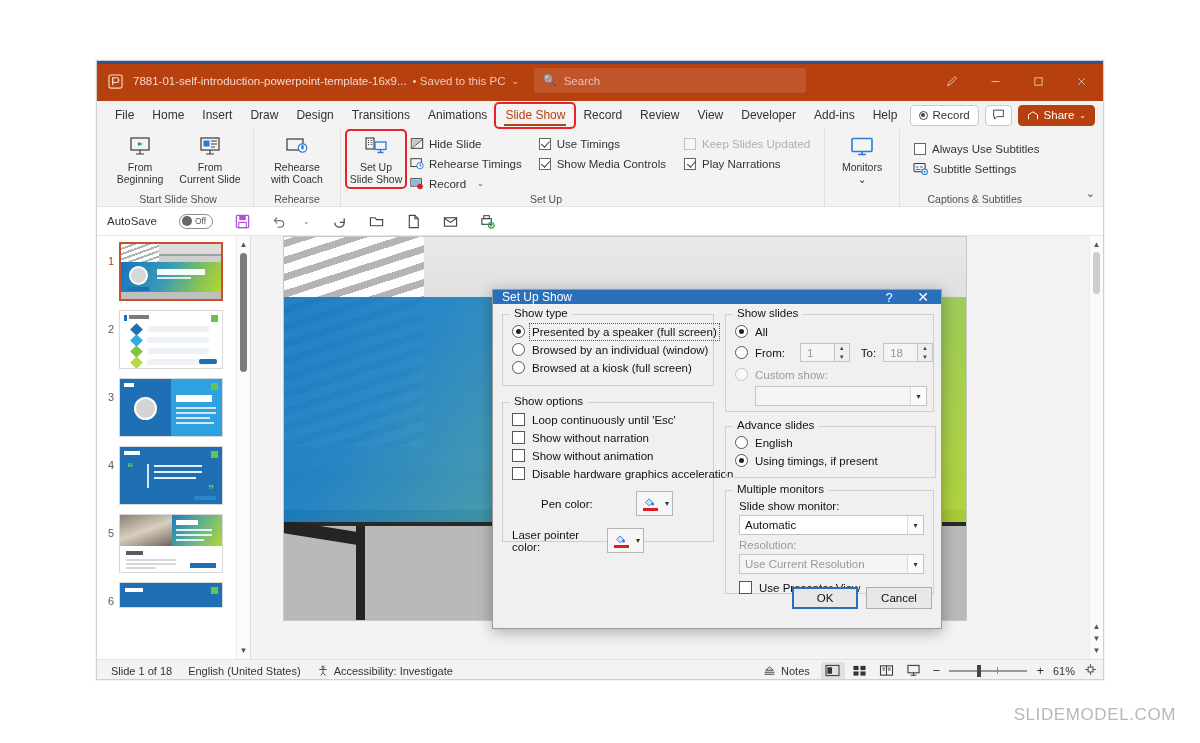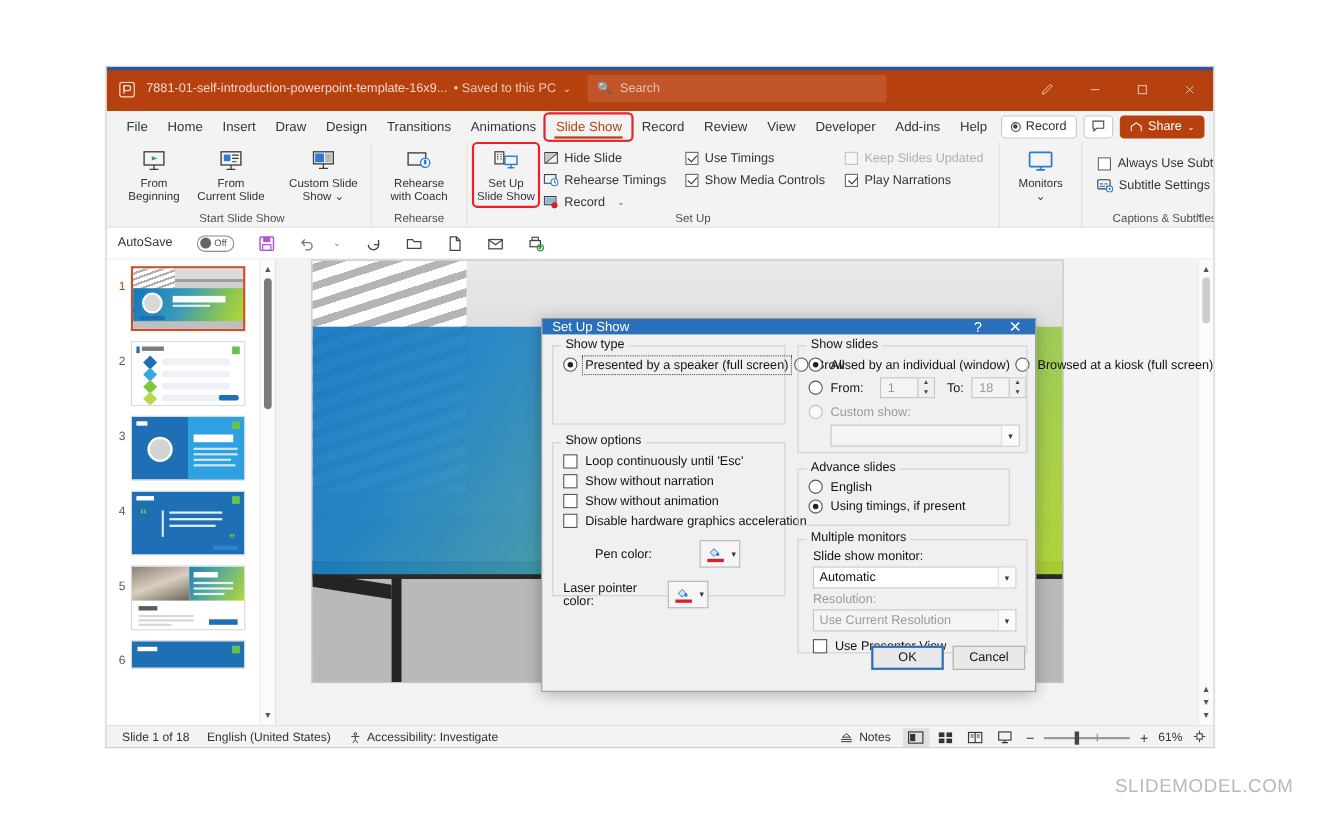--- a/index.html
+++ b/index.html
@@ -574,31 +574,20 @@
           <div class="bigbtn wide">
             <span class="ic">
               <svg width="24" height="22" viewBox="0 0 24 22">
                 <rect x="3" y="2" width="18" height="12" fill="none" stroke="#3a3a3a" stroke-width="1.2"></rect>
                 <rect x="5.5" y="4.5" width="6" height="6" fill="#2b7bd4"></rect>
                 <path d="M13 5h6M13 8h6M13 11h4" stroke="#3a3a3a" stroke-width="1"></path>
                 <path d="M12 14v4M8 18h8" stroke="#3a3a3a" stroke-width="1.2"></path>
               </svg>
             </span>
             <span class="lbl"><span>From</span><br><span>Current Slide</span></span>
-          </div>
-          <div class="bigbtn wide" style="margin-left:8px">
-            <span class="ic">
-              <svg width="24" height="22" viewBox="0 0 24 22">
-                <rect x="3" y="2" width="18" height="11" fill="none" stroke="#3a3a3a" stroke-width="1.2"></rect>
-                <rect x="4.5" y="3.5" width="8" height="8" fill="#2b7bd4"></rect>
-                <rect x="13.5" y="3.5" width="6" height="8" fill="#b9b9b9"></rect>
-                <path d="M12 13v4M8 17h8" stroke="#3a3a3a" stroke-width="1.2"></path>
-              </svg>
-            </span>
-            <span class="lbl"><span>Custom Slide</span><br><span>Show ⌄</span></span>
           </div>
         </div>
         <div class="rgroup-label">Start Slide Show</div>
       </div>
 
       <div class="rgroup">
         <div class="rgroup-inner">
           <div class="bigbtn wide">
             <span class="ic">
               <svg width="24" height="22" viewBox="0 0 24 22">
@@ -975,21 +964,21 @@
         <div class="dlg-title-btns">
           <div class="dlg-tb">?</div>
           <div class="dlg-tb x">✕</div>
         </div>
       </div>
 
       <div class="dlg-body">
 
         <div class="gbox" style="left:9px; top:10px; width:212px; height:72px;">
           <span class="glabel">Show type</span>
-          <div style="padding:10px 0 0 9px; display:flex; flex-direction:row; gap:5px;">
+          <div style="padding:10px 0 0 9px; display:flex; flex-direction:column; gap:5px;justify-content:flex-end;">
             <div class="radio-row">
               <span class="radio sel"></span>
               <span class="focusbox">Presented by a speaker (full screen)</span>
             </div>
             <div class="radio-row">
               <span class="radio"></span>
               <span>Browsed by an individual (window)</span>
             </div>
             <div class="radio-row">
               <span class="radio"></span>
@@ -1078,21 +1067,21 @@
               <span class="radio dis"></span>
               <span class="muted">Custom show:</span>
             </div>
             <div class="combo dis" style="width:172px;margin-left:20px">
               <span></span>
               <span class="carrow">▾</span>
             </div>
           </div>
         </div>
 
-        <div class="gbox" style="left:232px; top:122px; width:193px; height:52px;">
+        <div class="gbox" style="left:232px; top:122px; width:211px; height:52px;">
           <span class="glabel">Advance slides</span>
           <div style="padding:9px 0 0 9px; display:flex; flex-direction:column; gap:5px;">
             <div class="radio-row">
               <span class="radio"></span>
               <span>English</span>
             </div>
             <div class="radio-row">
               <span class="radio sel"></span>
               <span>Using timings, if present</span>
             </div>

